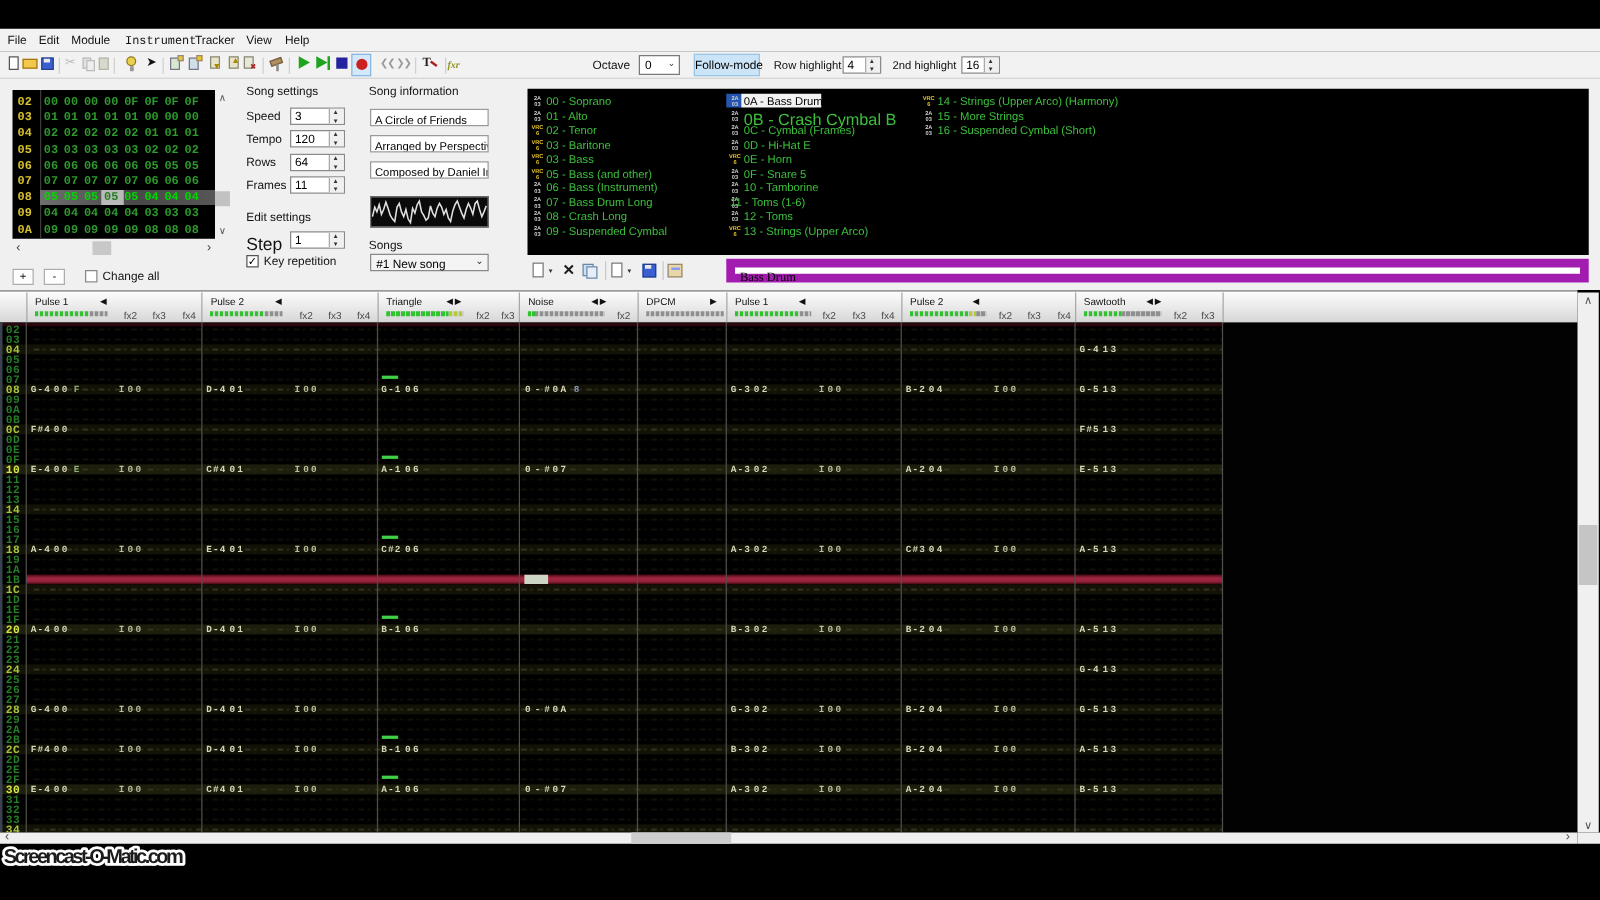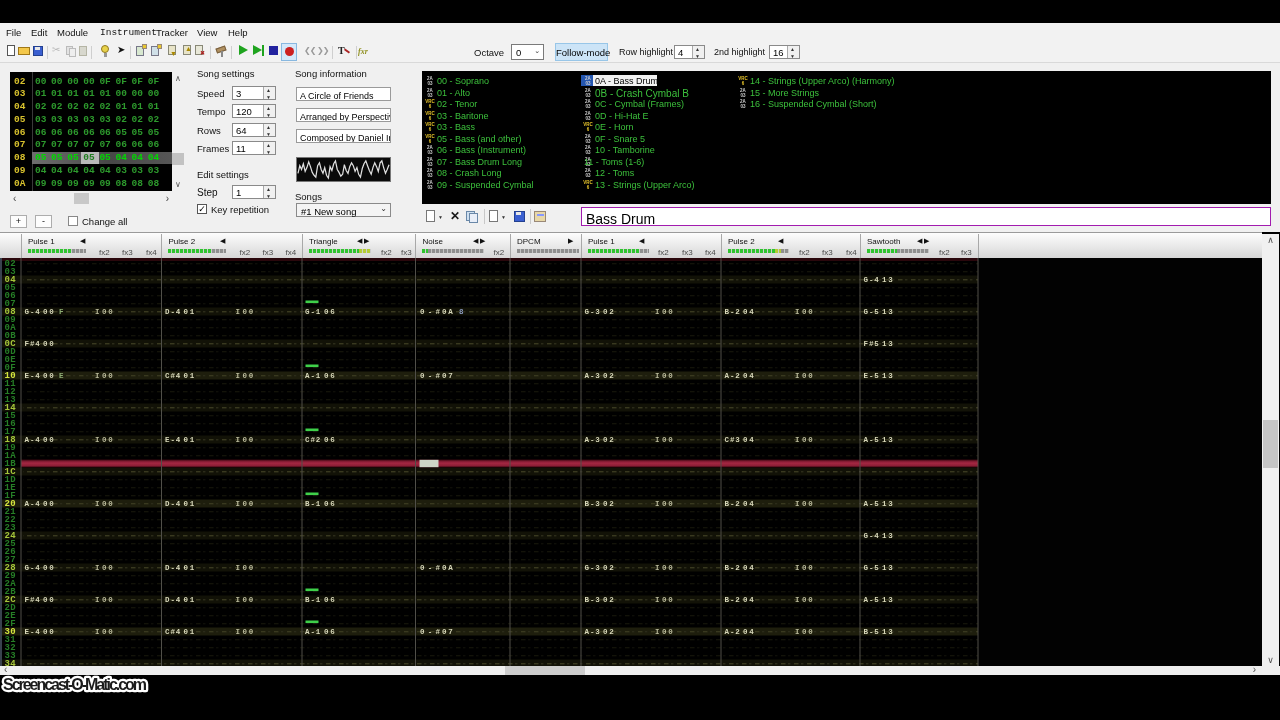--- a/index.html
+++ b/index.html
@@ -250,21 +250,21 @@
     </div>
 <div style="position:absolute;left:197px;top:143px;font-size:9.5px;font-family:'Liberation Sans',sans-serif;color:#111">Frames</div>
 <div style="position:absolute;left:232px;top:141px;width:44px;height:14px;background:#fff;border:1px solid #8a8a8a;box-sizing:border-box">
       <div style="position:absolute;left:3px;top:1px;font-size:9.5px;font-family:'Liberation Sans',sans-serif;color:#000">11</div>
       <div style="position:absolute;right:0;top:0;width:11px;height:12px;background:#f0f0f0;border-left:1px solid #aaa">
         <div style="position:absolute;left:2px;top:-0.5px;font-size:5px;color:#333">▲</div>
         <div style="position:absolute;left:2px;bottom:-0.5px;font-size:5px;color:#333">▼</div>
       </div>
     </div>
 <div style="position:absolute;left:197px;top:169px;font-size:9.5px;font-family:'Liberation Sans',sans-serif;color:#111">Edit settings</div>
-<div style="position:absolute;left:197px;top:187px;font-size:10px;font-family:'Liberation Sans',sans-serif;color:#111">Step</div>
+<div style="position:absolute;left:197px;top:187px;font-size:14px;font-family:'Liberation Sans',sans-serif;color:#111">Step</div>
 <div style="position:absolute;left:232px;top:185px;width:44px;height:14px;background:#fff;border:1px solid #8a8a8a;box-sizing:border-box">
       <div style="position:absolute;left:3px;top:1px;font-size:9.5px;font-family:'Liberation Sans',sans-serif;color:#000">1</div>
       <div style="position:absolute;right:0;top:0;width:11px;height:12px;background:#f0f0f0;border-left:1px solid #aaa">
         <div style="position:absolute;left:2px;top:-0.5px;font-size:5px;color:#333">▲</div>
         <div style="position:absolute;left:2px;bottom:-0.5px;font-size:5px;color:#333">▼</div>
       </div>
     </div>
 <div style="position:absolute;left:197px;top:204px;width:10px;height:10px;background:#fff;border:1px solid #555;box-sizing:border-box;font-size:9px;text-align:center;line-height:8px;color:#000">✓</div>
 <div style="position:absolute;left:211px;top:204px;font-size:9.5px;font-family:'Liberation Sans',sans-serif;color:#111">Key repetition</div>
 <div style="position:absolute;left:295px;top:68px;font-size:9.5px;font-family:'Liberation Sans',sans-serif;color:#111">Song information</div>
@@ -295,21 +295,21 @@
 <div style="position:absolute;left:15px;top:85.5px;font-size:9px;font-family:'Liberation Sans',sans-serif;color:#3cc03c;white-space:nowrap">07 - Bass Drum Long</div>
 <div style="position:absolute;left:2.5px;top:97.0px;width:11px;height:10px;font:bold 4.5px 'Liberation Sans',sans-serif;color:#cfcfcf;line-height:5px;text-align:center">2A<br>03</div>
 <div style="position:absolute;left:15px;top:97.0px;font-size:9px;font-family:'Liberation Sans',sans-serif;color:#3cc03c;white-space:nowrap">08 - Crash Long</div>
 <div style="position:absolute;left:2.5px;top:108.5px;width:11px;height:10px;font:bold 4.5px 'Liberation Sans',sans-serif;color:#cfcfcf;line-height:5px;text-align:center">2A<br>03</div>
 <div style="position:absolute;left:15px;top:108.5px;font-size:9px;font-family:'Liberation Sans',sans-serif;color:#3cc03c;white-space:nowrap">09 - Suspended Cymbal</div>
 <div style="position:absolute;left:159px;top:4.0px;width:12px;height:11px;background:#2456b0"></div>
 <div style="position:absolute;left:160.5px;top:5.0px;width:11px;height:10px;font:bold 4.5px 'Liberation Sans',sans-serif;color:#cfcfcf;line-height:5px;text-align:center">2A<br>03</div>
 <div style="position:absolute;left:171px;top:4.0px;width:64px;height:11px;background:#f2f2f2"></div>
 <div style="position:absolute;left:173px;top:5.0px;font-size:9px;font-family:'Liberation Sans',sans-serif;color:#000;white-space:nowrap">0A - Bass Drum</div>
 <div style="position:absolute;left:160.5px;top:16.5px;width:11px;height:10px;font:bold 4.5px 'Liberation Sans',sans-serif;color:#cfcfcf;line-height:5px;text-align:center">2A<br>03</div>
-<div style="position:absolute;left:173px;top:16.5px;font-size:10px;font-family:'Liberation Sans',sans-serif;color:#3cc03c;white-space:nowrap">0B - Crash Cymbal B</div>
+<div style="position:absolute;left:173px;top:16.5px;font-size:13px;font-family:'Liberation Sans',sans-serif;color:#3cc03c;white-space:nowrap">0B - Crash Cymbal B</div>
 <div style="position:absolute;left:160.5px;top:28.0px;width:11px;height:10px;font:bold 4.5px 'Liberation Sans',sans-serif;color:#cfcfcf;line-height:5px;text-align:center">2A<br>03</div>
 <div style="position:absolute;left:173px;top:28.0px;font-size:9px;font-family:'Liberation Sans',sans-serif;color:#3cc03c;white-space:nowrap">0C - Cymbal (Frames)</div>
 <div style="position:absolute;left:160.5px;top:39.5px;width:11px;height:10px;font:bold 4.5px 'Liberation Sans',sans-serif;color:#cfcfcf;line-height:5px;text-align:center">2A<br>03</div>
 <div style="position:absolute;left:173px;top:39.5px;font-size:9px;font-family:'Liberation Sans',sans-serif;color:#3cc03c;white-space:nowrap">0D - Hi-Hat E</div>
 <div style="position:absolute;left:160.5px;top:51.0px;width:11px;height:10px;font:bold 4.5px 'Liberation Sans',sans-serif;color:#e8c52a;line-height:5px;text-align:center">VRC<br>6</div>
 <div style="position:absolute;left:173px;top:51.0px;font-size:9px;font-family:'Liberation Sans',sans-serif;color:#3cc03c;white-space:nowrap">0E - Horn</div>
 <div style="position:absolute;left:160.5px;top:62.5px;width:11px;height:10px;font:bold 4.5px 'Liberation Sans',sans-serif;color:#cfcfcf;line-height:5px;text-align:center">2A<br>03</div>
 <div style="position:absolute;left:173px;top:62.5px;font-size:9px;font-family:'Liberation Sans',sans-serif;color:#3cc03c;white-space:nowrap">0F - Snare 5</div>
 <div style="position:absolute;left:160.5px;top:74.0px;width:11px;height:10px;font:bold 4.5px 'Liberation Sans',sans-serif;color:#cfcfcf;line-height:5px;text-align:center">2A<br>03</div>
 <div style="position:absolute;left:173px;top:74.0px;font-size:9px;font-family:'Liberation Sans',sans-serif;color:#3cc03c;white-space:nowrap">10 - Tamborine</div>
@@ -335,21 +335,21 @@
 <div style="position:absolute;left:60px;top:2px;width:1px;height:15px;background:#c8c8c8"></div>
 <div style="position:absolute;left:65px;top:3px;width:9px;height:12px;background:#fff;border:1px solid #777;box-sizing:border-box"></div>
 <div style="position:absolute;left:77px;top:7px;font-size:5px;color:#333">▼</div>
 <div style="position:absolute;left:90px;top:4px;width:11px;height:11px;background:#3a5fd0;border:1px solid #23408f;box-sizing:border-box"></div>
 <div style="position:absolute;left:92px;top:5px;width:5px;height:3px;background:#e8e8e8"></div>
 <div style="position:absolute;left:106px;top:2px;width:1px;height:15px;background:#c8c8c8"></div>
 <div style="position:absolute;left:110px;top:4px;width:12px;height:11px;background:#e8d8a8;border:1px solid #998877;box-sizing:border-box">
         <div style="position:absolute;left:1.5px;top:1.5px;width:7px;height:2.5px;background:#8899ff"></div>
       </div>
 </div>
-<div style="position:absolute;left:581px;top:207px;width:690px;height:19px;background:#fff;border:1px solid #a21caf;box-sizing:border-box;font-size:14px;font-family:Liberation Sans, sans-serif;color:#000;padding:3px 0 0 4px">Bass Drum</div>
+<div style="position:absolute;left:581px;top:207px;width:690px;height:19px;background:#fff;border:7px solid #a21caf;box-sizing:border-box;font-size:10px;font-family:Liberation Serif, serif;color:#000;padding:3px 0 0 4px">Bass Drum</div>
 <div style="position:absolute;left:0;top:232px;width:1262px;height:26px;background:linear-gradient(180deg,#fdfdfd 0%,#ececec 45%,#d6d6d6 100%);border-top:1px solid #9a9a9a;box-sizing:border-box">
 <div style="position:absolute;left:20.5px;top:1px;width:1px;height:25px;background:#a8a8a8"></div>
 <div style="position:absolute;left:28.0px;top:4px;font-size:8px;font-family:'Liberation Sans',sans-serif;color:#111;white-space:nowrap">Pulse 1</div>
 <div style="position:absolute;left:80.0px;top:4px;font-size:7px;color:#111;letter-spacing:1.5px;white-space:nowrap">◀</div>
 <div style="position:absolute;left:27.5px;top:16px;height:4px;width:58px;display:flex">
 <div style="width:44px;background:repeating-linear-gradient(90deg,#2fc42f 0 2.6px,#cdcdcd 2.6px 4px)"></div>
 <div style="width:14px;background:repeating-linear-gradient(90deg,#8f8f8f 0 2.6px,#c6c6c6 2.6px 4px)"></div>
 </div>
 <div style="position:absolute;left:99.0px;top:15px;font-size:8px;font-family:'Liberation Sans',sans-serif;color:#4a4a4a">fx2</div>
 <div style="position:absolute;left:122.0px;top:15px;font-size:8px;font-family:'Liberation Sans',sans-serif;color:#4a4a4a">fx3</div>

